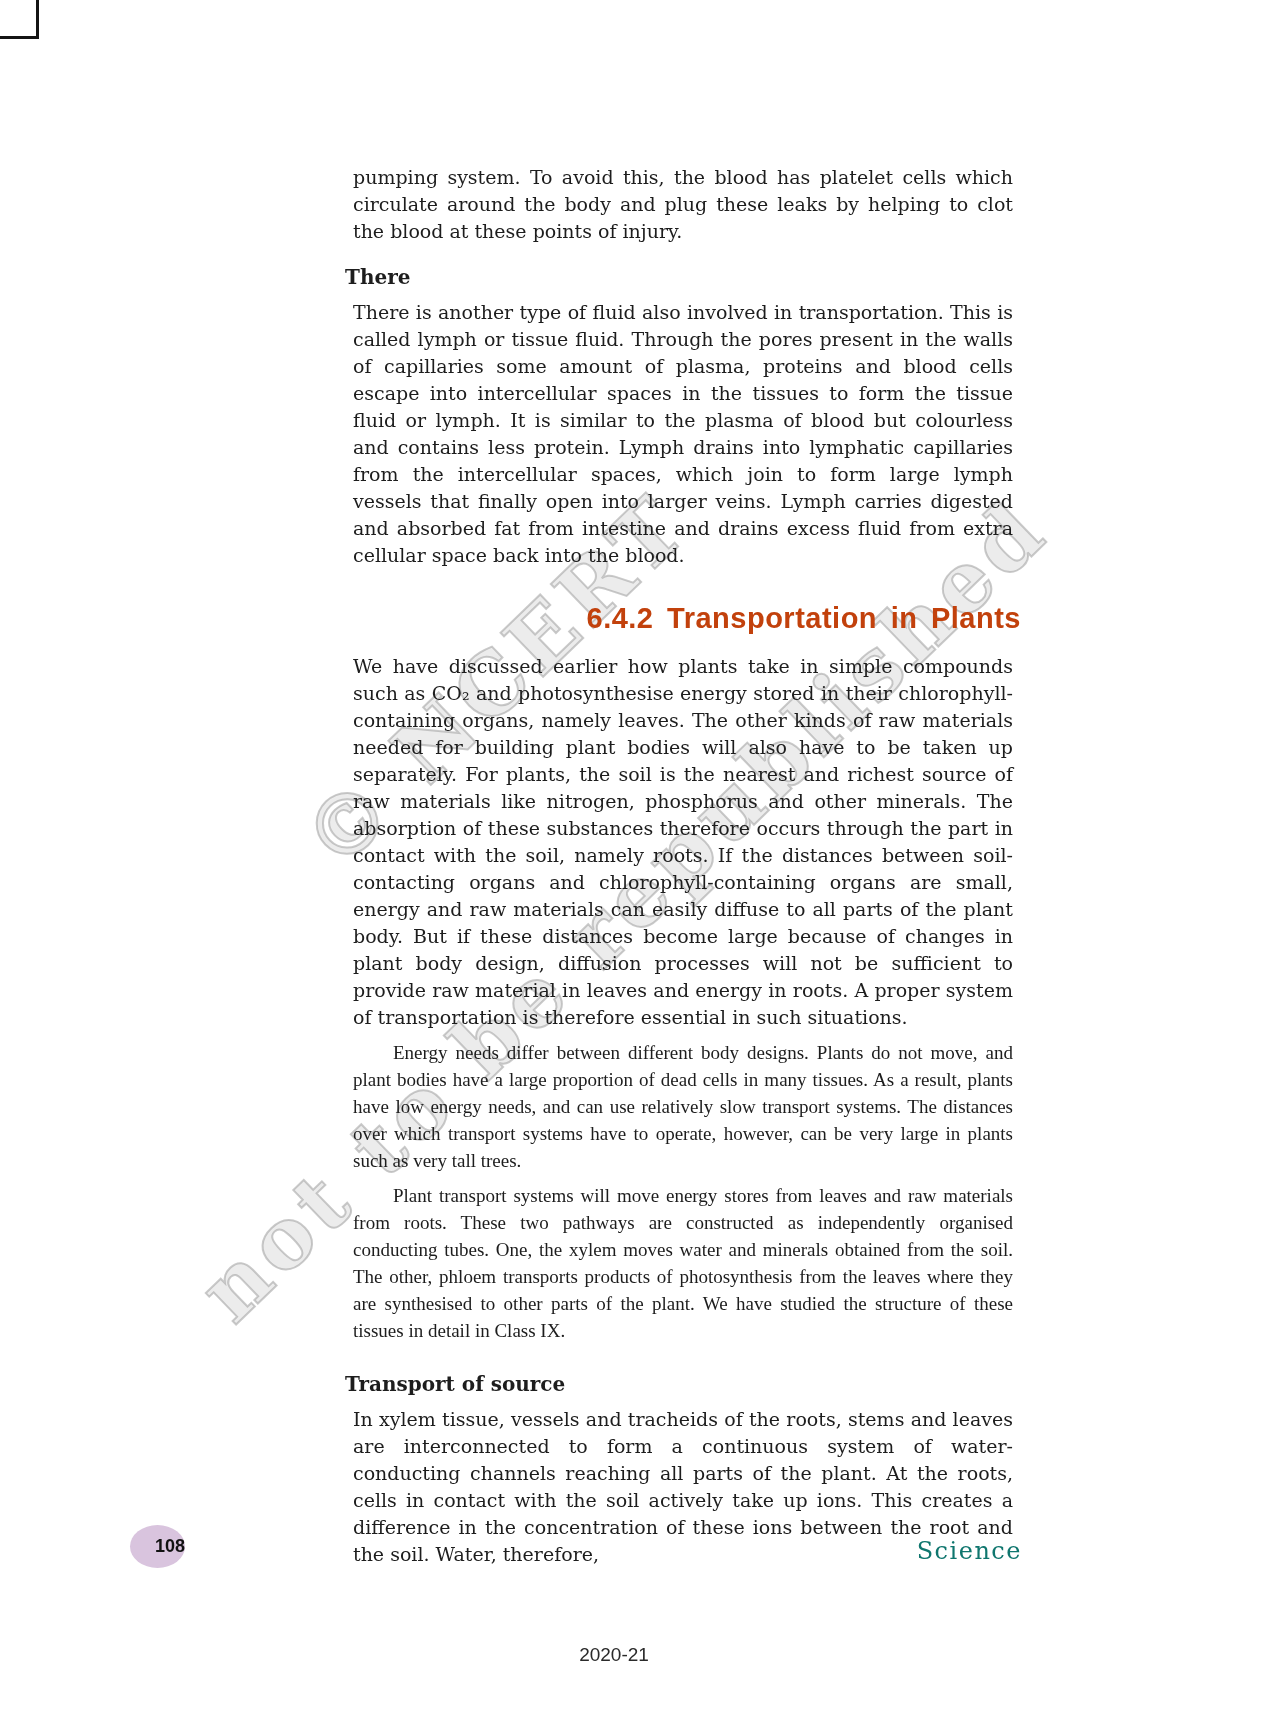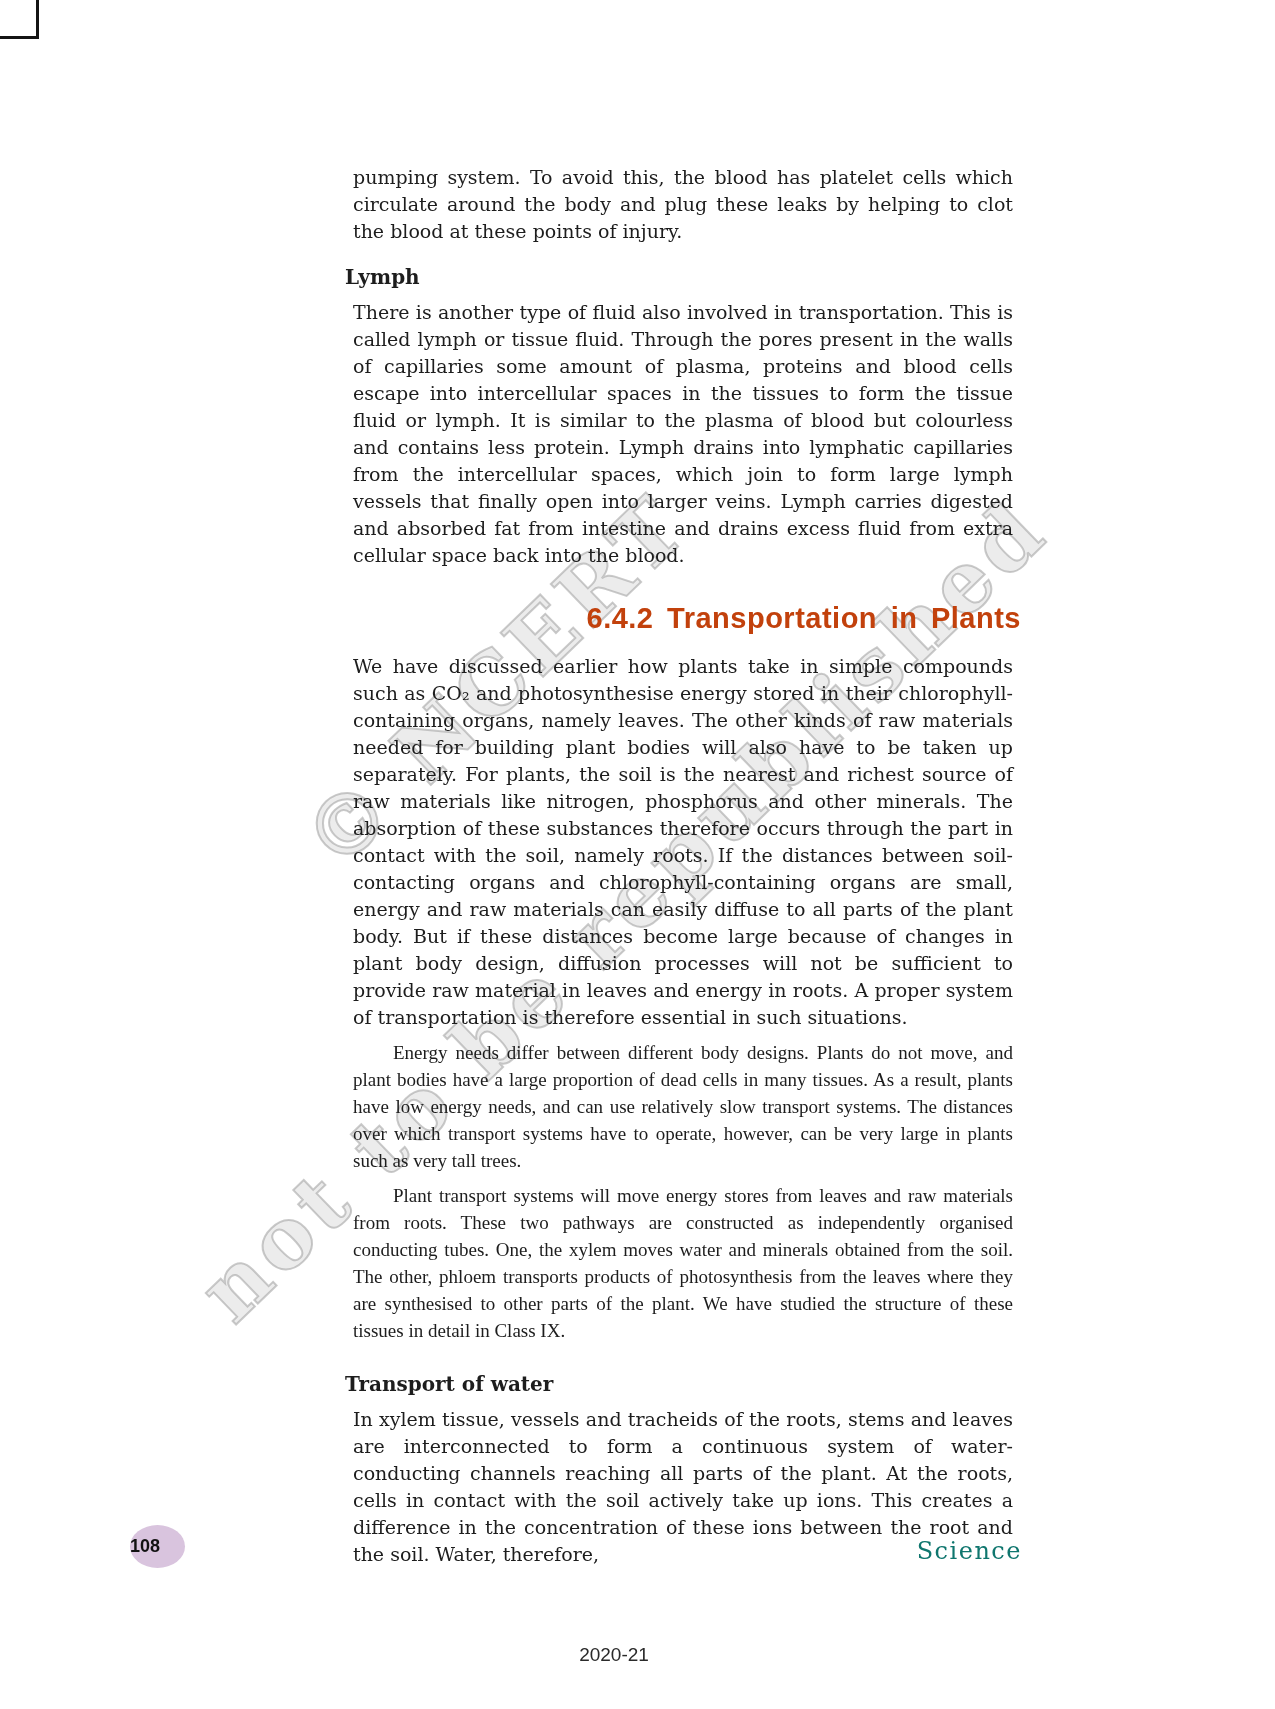--- a/index.html
+++ b/index.html
@@ -69,21 +69,21 @@
   }
   
   .page-badge {
     position: absolute;
     left: 130px; top: 1525px;
     width: 55px; height: 43px;
     border-radius: 50%;
     background: #d9c4de;
     display: flex;
     align-items: center;
-    justify-content: flex-start;
+    justify-content: flex-end;
     font-family: "Liberation Sans", sans-serif;
     font-weight: bold;
     font-size: 18px;
     color: #111111;
     z-index: 3;
   }
   .footer-right {
     position: absolute;
     right: 253px; top: 1537px;
     font-family: "DejaVu Serif", serif;
@@ -109,29 +109,29 @@
 
   <div class="crop-mark"></div>
 
   <div class="wm wm1">© NCERT</div>
   <div class="wm wm2">not to be republished</div>
 
   <div class="column">
 
     <p class="para-gap">pumping system. To avoid this, the blood has platelet cells which circulate around the body and plug these leaks by helping to clot the blood at these points of injury.</p>
 
-    <h3 class="minor-heading">Lymph</h3>
+    <h3 class="minor-heading">There</h3>
     <p>There is another type of fluid also involved in transportation. This is called lymph or tissue fluid. Through the pores present in the walls of capillaries some amount of plasma, proteins and blood cells escape into intercellular spaces in the tissues to form the tissue fluid or lymph. It is similar to the plasma of blood but colourless and contains less protein. Lymph drains into lymphatic capillaries from the intercellular spaces, which join to form large lymph vessels that finally open into larger veins. Lymph carries digested and absorbed fat from intestine and drains excess fluid from extra cellular space back into the blood.</p>
 
     <h2 class="section-heading">6.4.2 Transportation in Plants</h2>
     <p>We have discussed earlier how plants take in simple compounds such as CO₂ and photosynthesise energy stored in their chlorophyll-containing organs, namely leaves. The other kinds of raw materials needed for building plant bodies will also have to be taken up separately. For plants, the soil is the nearest and richest source of raw materials like nitrogen, phosphorus and other minerals. The absorption of these substances therefore occurs through the part in contact with the soil, namely roots. If the distances between soil-contacting organs and chlorophyll-containing organs are small, energy and raw materials can easily diffuse to all parts of the plant body. But if these distances become large because of changes in plant body design, diffusion processes will not be sufficient to provide raw material in leaves and energy in roots. A proper system of transportation is therefore essential in such situations.</p>
     <p class="indent">Energy needs differ between different body designs. Plants do not move, and plant bodies have a large proportion of dead cells in many tissues. As a result, plants have low energy needs, and can use relatively slow transport systems. The distances over which transport systems have to operate, however, can be very large in plants such as very tall trees.</p>
     <p class="indent">Plant transport systems will move energy stores from leaves and raw materials from roots. These two pathways are constructed as independently organised conducting tubes. One, the xylem  moves water and minerals obtained from the soil. The other, phloem transports products of photosynthesis from the leaves where they are synthesised to other parts of the plant. We have studied the structure of these tissues in detail in Class IX.</p>
 
-    <h3 class="minor-heading mh-top">Transport of water</h3>
+    <h3 class="minor-heading mh-top">Transport of source</h3>
     <p>In xylem tissue, vessels and tracheids of the roots, stems and leaves are interconnected to form a continuous system of water-conducting channels reaching all parts of the plant. At the roots, cells in contact with the soil actively take up ions. This creates a difference in the concentration of these ions between the root and the soil. Water, therefore,</p>
 
   </div>
 
   <div class="page-badge">
     <span>108</span>
   </div>
 
   <div class="footer-right">Science</div>
 

